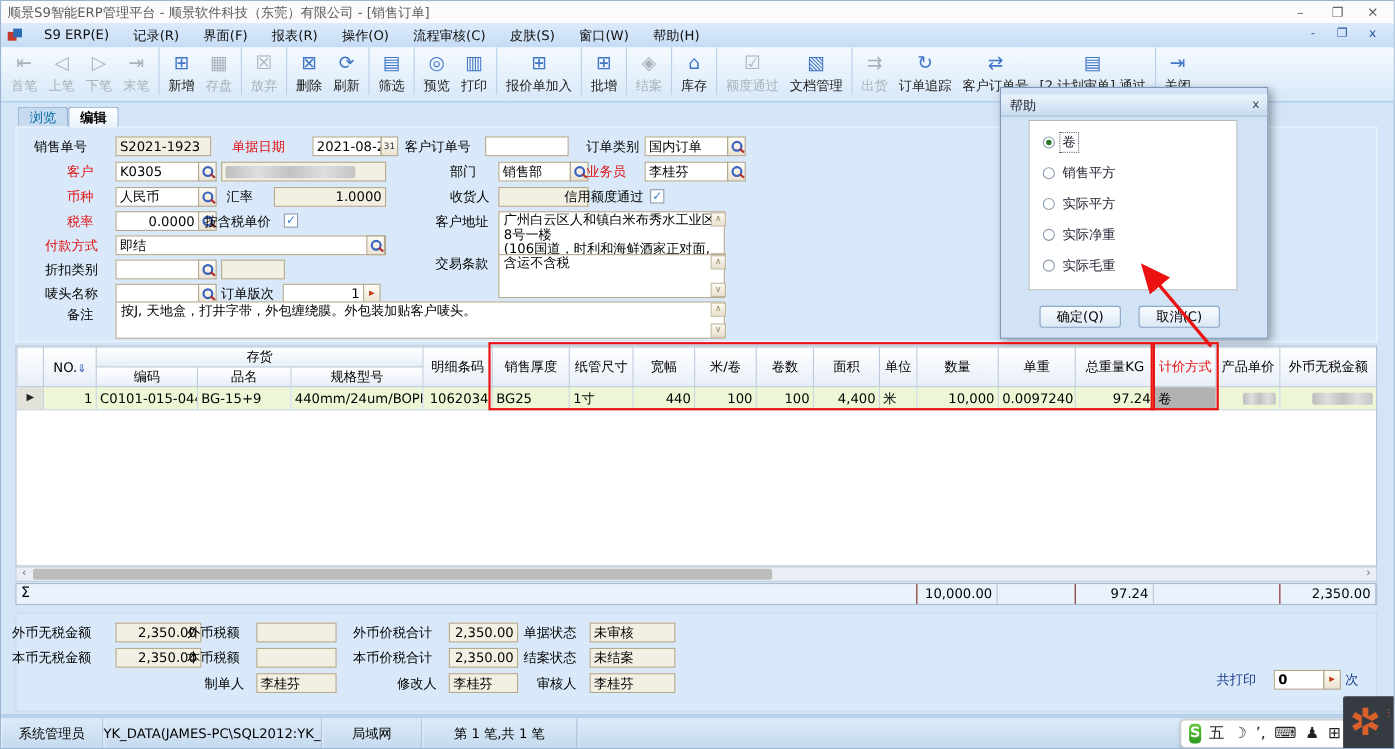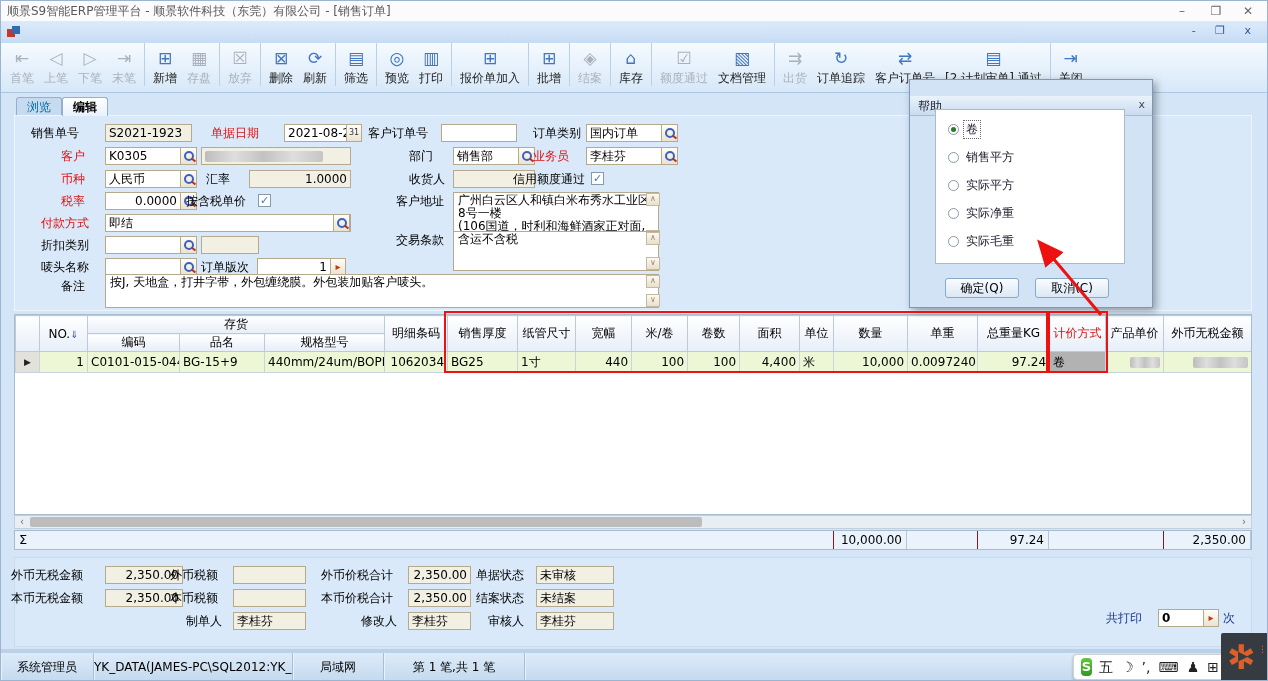--- a/index.html
+++ b/index.html
@@ -62,21 +62,21 @@
   .sigma{position:absolute;left:4px;top:1px;font-size:13px;}
   .sumcell{position:absolute;top:0;height:18px;line-height:18px;text-align:right;padding-right:4px;border-left:1px solid #7f1d1d;border-right:1px solid #b4c6d8;box-sizing:border-box;}
   
   .footpanel{position:absolute;left:13px;top:556px;width:1238px;height:90px;background:#d9e9f9;border:1px solid #c7dcf0;box-sizing:border-box;}
   
   .statusstrip{position:absolute;left:0;top:648px;width:1268px;height:4px;background:#b9d2ea;}
   .statusbar{position:absolute;left:0;top:652px;width:1268px;height:29px;background:linear-gradient(#ddebf9,#c3d9ee);display:flex;align-items:center;}
   .scell{height:29px;line-height:29px;border-right:1px solid #a6bed6;box-shadow:1px 0 0 #e8f2fb inset;text-align:center;white-space:nowrap;overflow:hidden;}
   
   .dialog{position:absolute;left:908px;top:78px;width:242px;height:227px;background:#d2e3f5;border:1px solid #7f98b5;box-shadow:3px 3px 8px rgba(0,0,0,.35);z-index:20;}
-  .dtitle{position:absolute;left:0;top:16px;width:100%;height:20px;background:linear-gradient(#eaf3fc,#c8dcf0);border-bottom:1px solid #a8bdd4;box-sizing:border-box;}
+  .dtitle{position:absolute;left:0;top:6px;width:100%;height:20px;background:linear-gradient(#eaf3fc,#c8dcf0);border-bottom:1px solid #a8bdd4;box-sizing:border-box;}
   .dtitle-text{position:absolute;left:8px;top:2px;color:#223;}
   .dclose{position:absolute;right:7px;top:2px;color:#445;cursor:pointer;font-size:11px;}
   .groupbox{position:absolute;left:25px;top:29px;width:190px;height:155px;background:#fff;border:1px solid #b0b8c0;box-sizing:border-box;display:flex;flex-direction:column;gap:12px;padding:11px 0 0 12px;}
   .opt{display:flex;align-items:center;height:16px;cursor:pointer;}
   .radio{width:11px;height:11px;border:1px solid #8a9aac;border-radius:50%;background:#fff;margin-right:5px;position:relative;box-sizing:border-box;flex:0 0 11px;}
   .opt.sel .radio:after{content:"";position:absolute;left:2px;top:2px;width:5px;height:5px;border-radius:50%;background:#2a7a2a;}
   .opt.sel .optlbl{outline:1px dotted #667;}
   .optlbl{color:#223;padding:0 2px;}
   .dbtn{position:absolute;top:198px;width:74px;height:20px;background:linear-gradient(#fafcff,#dbe8f5);border:1px solid #8aa8c8;border-radius:3px;text-align:center;line-height:18px;box-sizing:border-box;cursor:pointer;}
   
@@ -98,20 +98,32 @@
 
   <div class="titlebar">
     <span class="title-text">顺景S9智能ERP管理平台 - 顺景软件科技（东莞）有限公司 - [销售订单]</span>
     <span class="wbtn" style="right:70px;">–</span>
     <span class="wbtn" style="right:36px;">❐</span>
     <span class="wbtn" style="right:4px;">✕</span>
   </div>
 
   <div class="menubar">
     <span class="appico"></span>
+    <div class="menus">
+
+    <span class="mitem">S9 ERP(E)</span>
+        <span class="mitem">记录(R)</span>
+        <span class="mitem">界面(F)</span>
+        <span class="mitem">报表(R)</span>
+        <span class="mitem">操作(O)</span>
+        <span class="mitem">流程审核(C)</span>
+        <span class="mitem">皮肤(S)</span>
+        <span class="mitem">窗口(W)</span>
+        <span class="mitem">帮助(H)</span>
+      </div>
     <span class="mdi">-  ❐  x</span>
   </div>
 
   <div class="tbar">
 
       <div class="tbtn disabled">
         <span class="tico">⇤</span>
         <span class="tlbl">首笔</span>
       </div>
 

